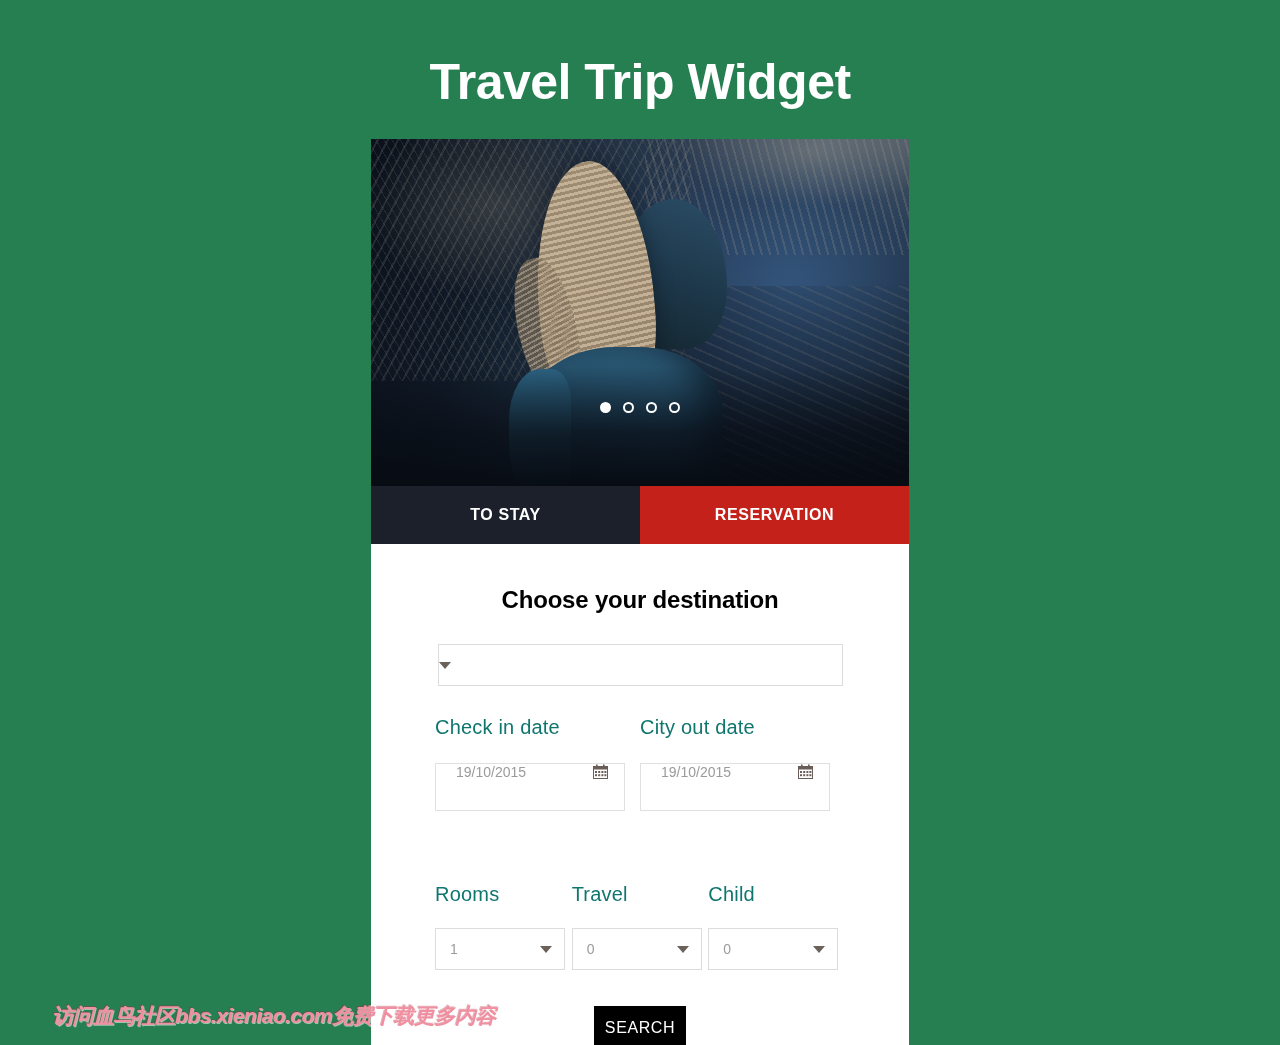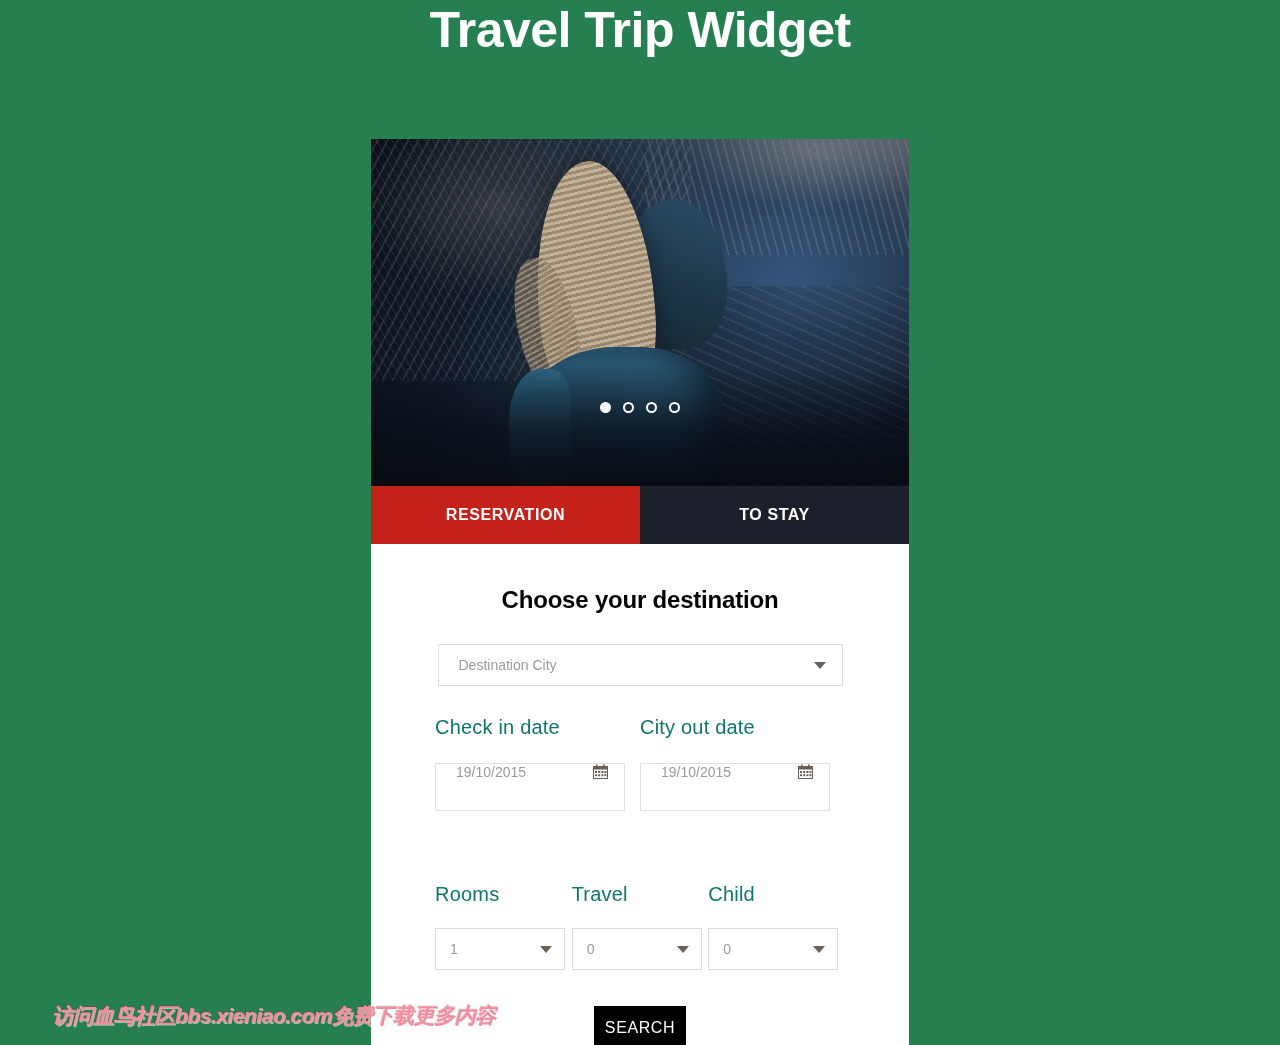--- a/index.html
+++ b/index.html
@@ -13,20 +13,21 @@
     font-family: "Liberation Sans", sans-serif;
     position: relative;
   }
 
   .page-title {
     text-align: center;
     color: #ffffff;
     font-size: 50px;
     font-weight: bold;
     letter-spacing: -0.5px;
+    padding-top: 52px;
     line-height: 60px;
   }
 
   .widget-card {
     position: absolute;
     left: 371px;
     top: 139px;
     width: 538px;
     height: 906px;
     background: #ffffff;
@@ -304,30 +305,29 @@
     </div>
     <div class="carousel-dots">
       <span class="dot active"></span>
       <span class="dot"></span>
       <span class="dot"></span>
       <span class="dot"></span>
     </div>
   </div>
 
   <div class="tabs">
+    <div class="tab inactive">TO STAY</div>
     <div class="tab active">RESERVATION</div>
-    <div class="tab inactive">TO STAY</div>
   </div>
 
   <div class="form-area">
 
     <div class="form-heading">Choose your destination</div>
 
     <div class="select-box destination-select">
-      <span class="select-value">Destination City</span>
       <span class="caret"></span>
     </div>
 
     <div class="date-row">
       <div class="date-col">
         <div class="field-label">Check in date</div>
         <div class="date-input">
           <span class="date-value">19/10/2015</span>
           <span class="cal-icon">
             <svg width="15" height="15" viewBox="0 0 15 15">

